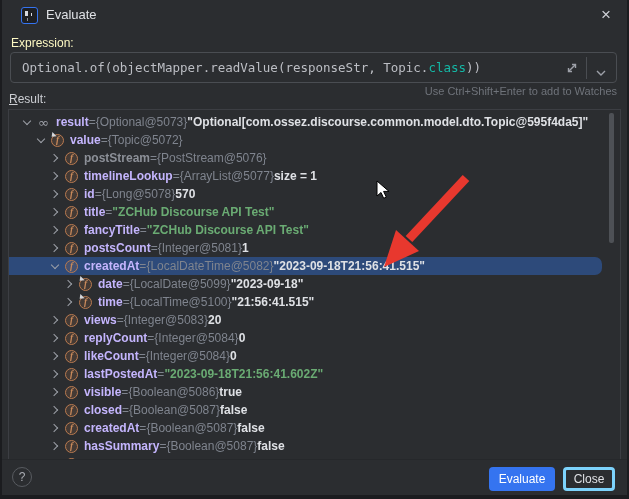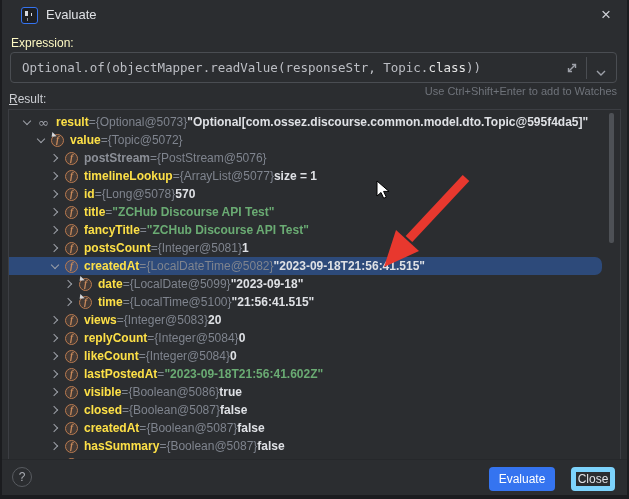--- a/index.html
+++ b/index.html
@@ -32,21 +32,21 @@
   .expr-label{position:absolute;left:9px;top:36px;font-size:12px;color:#fef9c3;}
   .expr-field{
     position:absolute;left:8px;top:52px;width:607px;height:31px;box-sizing:border-box;
     border:1px solid #4A4D52;border-radius:4px;background:#2B2D30;
   }
   .expr-code{
     position:absolute;left:11px;top:0;line-height:29px;white-space:nowrap;
     font-family:"DejaVu Sans Mono","Liberation Mono",monospace;font-size:12.5px;color:#BCBEC4;
   }
   .expr-code .italic{}
-  .expr-code .keyword{color:#e5e5e5;}
+  .expr-code .keyword{color:#14b8a6;}
   .expr-expand{position:absolute;right:36px;top:7px;width:16px;height:16px;}
   .expr-divider{position:absolute;right:29px;top:4px;width:1px;height:22px;background:#4A4D52;}
   .expr-dd{position:absolute;right:7px;top:10px;width:14px;height:10px;}
   .hint{position:absolute;right:10px;top:85px;font-size:11px;color:#6F737A;}
   
   .result-label{position:absolute;left:7px;top:92px;font-size:12px;color:#CCCED3;}
   .result-label .mn{text-decoration:underline;}
   .tree{
     position:absolute;left:6px;top:109px;width:613px;height:351px;box-sizing:border-box;
     border:1px solid #3C3E43;background:#2B2D30;overflow:hidden;padding-top:3px;
@@ -62,40 +62,40 @@
     border:1px solid #B97A50;background:rgba(185,122,80,.18);box-sizing:border-box;
     display:inline-flex;align-items:center;justify-content:center;
     font-family:"Liberation Serif",serif;font-style:italic;font-weight:700;font-size:9.5px;color:#C98A5B;
   }
   .node-icon.result-icon{border:none;background:transparent;font-family:"DejaVu Sans",sans-serif;
     font-style:normal;font-weight:400;font-size:13px;color:#9DA0A8;}
   .node-icon.field-arrow-icon::after{
     content:"";position:absolute;left:-3px;top:-2px;
     border:3px solid transparent;border-top:4px solid #D5D7DB;transform:rotate(45deg);
   }
-  .p-name{color:#fde047;font-weight:700;}
+  .p-name{color:#c4b5fd;font-weight:700;}
   .p-name.gray{color:#8C9098;}
   .p-eq{color:#7F848E;}
   .p-type{color:#7F848E;}
   .p-val{color:#DFE1E5;font-weight:700;}
   .p-str{color:#6AAB73;font-weight:700;}
   .scroll-thumb{position:absolute;top:3px;right:6px;width:5px;height:130px;background:#4E5156;border-radius:2px;}
   
   .footer{position:absolute;left:0;right:0;bottom:0;height:35px;border-top:1px solid #26282B;}
   .help-btn{
     position:absolute;left:10px;top:7px;width:20px;height:20px;border-radius:50%;
     border:1.5px solid #585B60;box-sizing:border-box;color:#A8ABB2;font-size:12px;
     display:flex;align-items:center;justify-content:center;
   }
   .btn{
     position:absolute;top:7px;height:24px;border-radius:4px;font-size:12px;
     display:flex;align-items:center;justify-content:center;box-sizing:border-box;cursor:default;
   }
   .btn-evaluate{right:72px;width:66px;background:#3574F0;color:#FFFFFF;}
-  .btn-close{right:12px;width:44px;border:5px solid #7dd3fc;color:#DFE1E5;background:transparent;}
+  .btn-close{right:12px;width:52px;border:3px solid #7dd3fc;color:#DFE1E5;background:transparent;}
   
   .overlay{position:absolute;left:0;top:0;width:629px;height:499px;pointer-events:none;}
 </style>
 </head>
 <body>
 
 <div class="dialog">
 
   <div class="titlebar">
     <span class="dlg-icon"></span>

